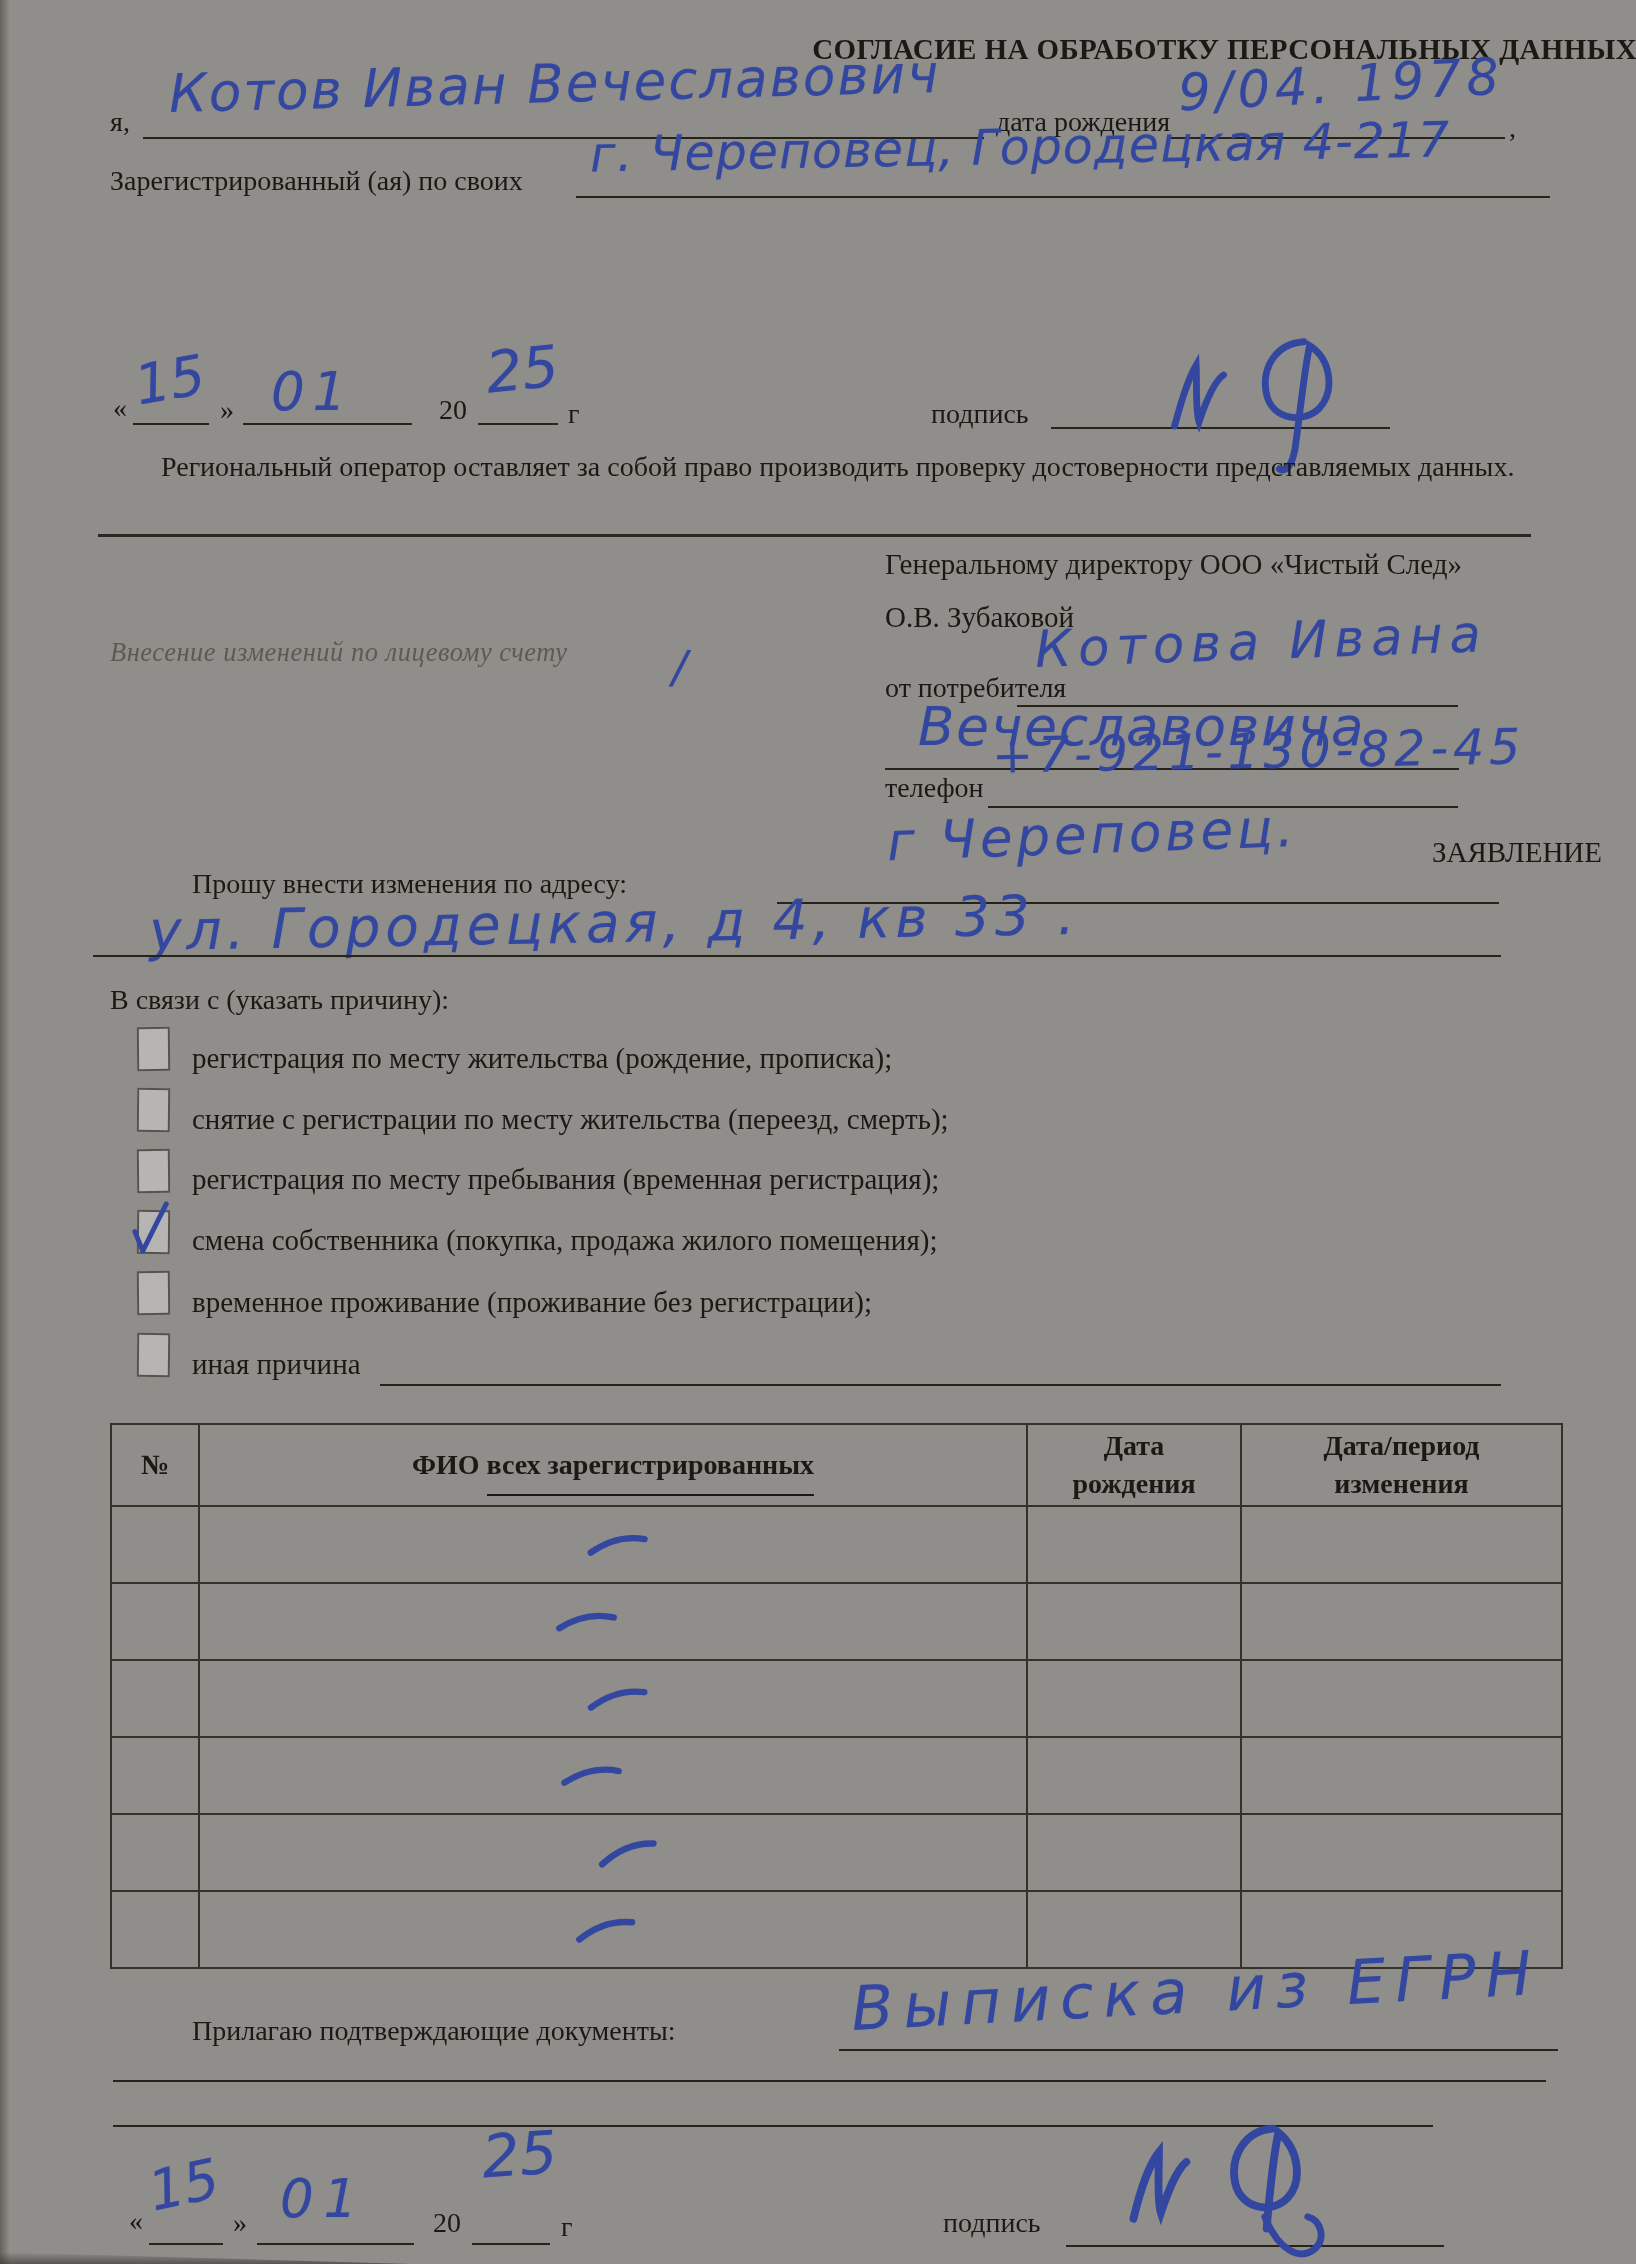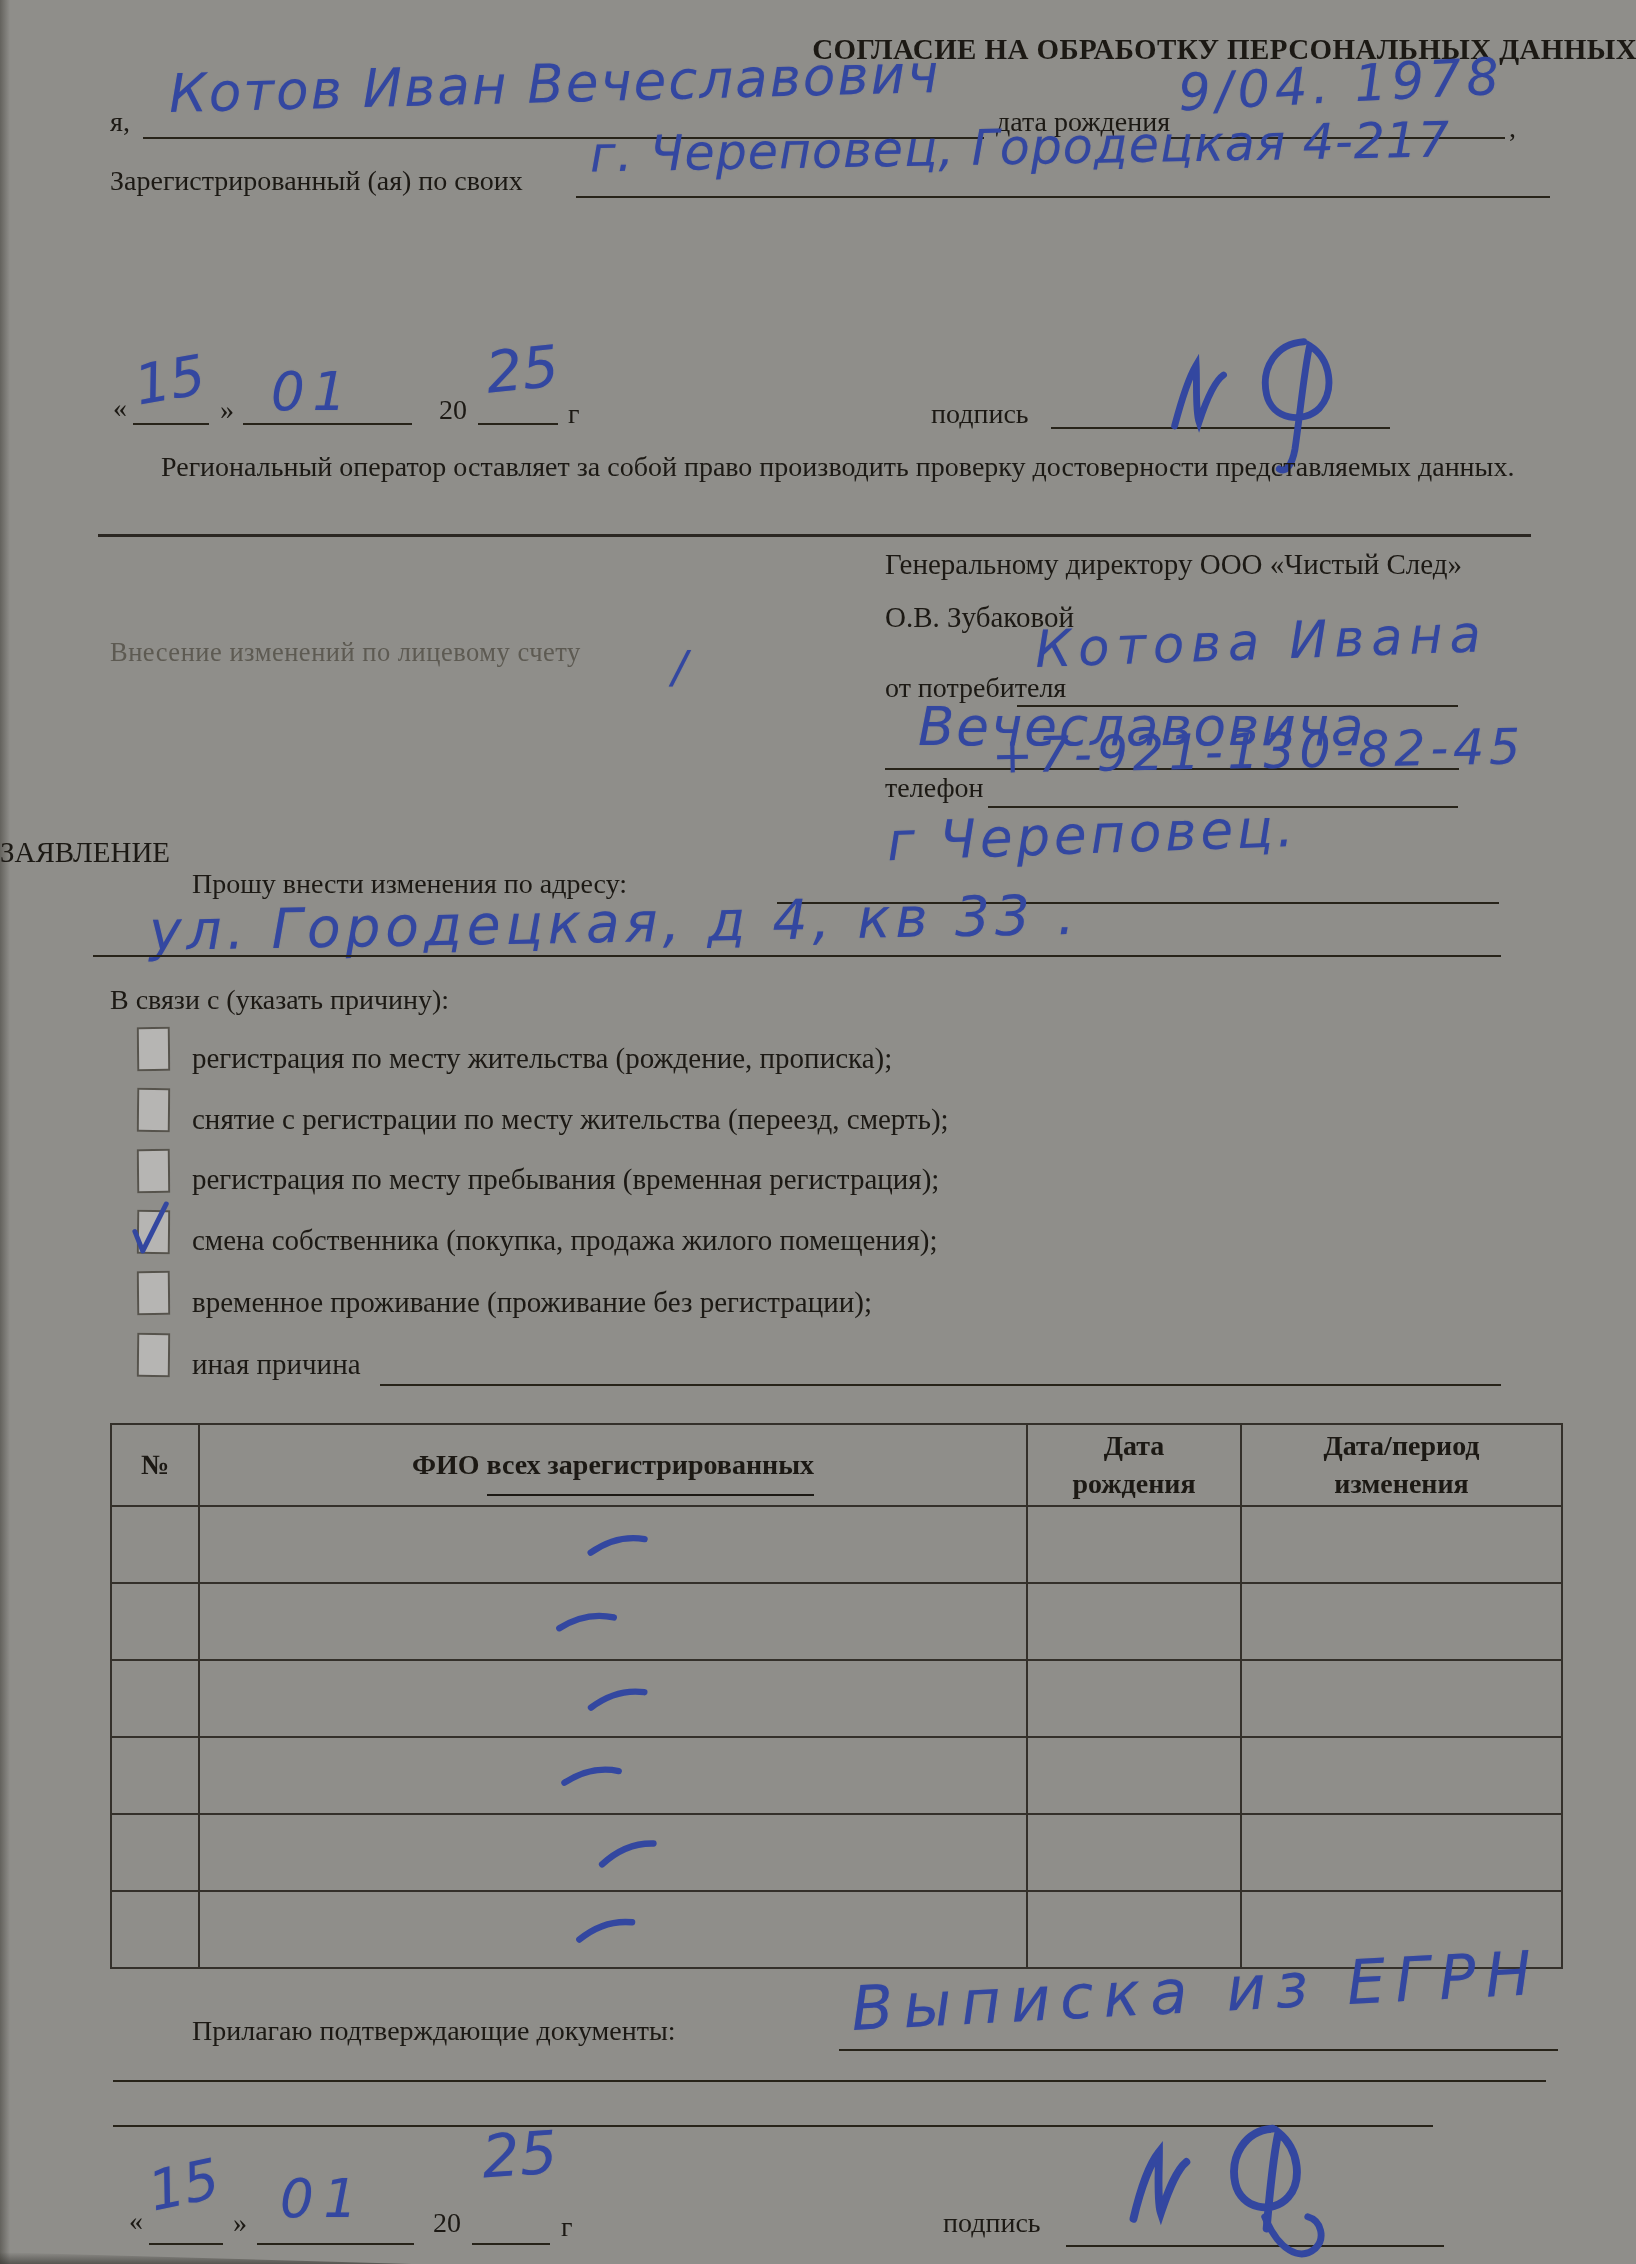--- a/index.html
+++ b/index.html
@@ -31,21 +31,21 @@
   table.reg td, table.reg th { border:2.9px solid #34302a; padding:0; vertical-align:middle; }
   table.reg th { font-size:28px; font-weight:bold; text-align:center; line-height:1.35; }
   table.reg td { height:77px; position:relative; }
   .fio-underline { border-bottom:2.9px solid #1c1914; padding-bottom:14px; }
   .sig svg, .dash svg, .check svg { display:block; }
   .edge-left { left:0; top:0; bottom:0; width:9.8px;
     background:linear-gradient(90deg, rgba(64,62,56,.55), rgba(64,62,56,0)); }
   .edge-bottom { left:0; bottom:0; width:412px; height:11.8px;
     background:linear-gradient(0deg, rgba(50,48,44,.6), rgba(50,48,44,0));
     clip-path:polygon(0 0, 100% 100%, 0 100%); }
-  .sidenote { color:#5d5a52; font-size:26.5px; letter-spacing:0.5px; white-space:nowrap; }
+  .sidenote { font-style:italic; color:#5d5a52; font-size:26.5px; letter-spacing:0.5px; white-space:nowrap; }
 </style>
 </head>
 <body>
 
 <div class="page">
 
   <div class="abs edge-left"></div>
   <div class="abs edge-bottom"></div>
 
   <div class="abs title" style="top:33px">СОГЛАСИЕ НА ОБРАБОТКУ ПЕРСОНАЛЬНЫХ ДАННЫХ</div>
@@ -98,21 +98,21 @@
   <span class="abs print" style="left:885px;top:672px">от потребителя</span>
   <div class="ul" style="left:1017px;top:705px;width:441px"></div>
   <span class="abs hw" style="left:1035px;top:616px;font-size:51px;letter-spacing:6.9px;transform:rotate(-2deg)">Котова  Ивана</span>
   <span class="abs hw" style="left:918px;top:700px;font-size:53px;letter-spacing:2px">Вечеславовича</span>
   <div class="ul" style="left:885px;top:768px;width:574px"></div>
 
   <span class="abs print" style="left:885px;top:772px">телефон</span>
   <div class="ul" style="left:988px;top:806px;width:470px"></div>
   <span class="abs hw" style="left:992px;top:727px;font-size:49px;letter-spacing:4.9px;transform:rotate(-1deg)">+7-921-130-82-45</span>
 
-  <div class="abs print" style="left:0;right:35px;top:836px;text-align:left;font-size:29px">ЗАЯВЛЕНИЕ</div>
+  <div class="abs print" style="left:0;right:35px;top:836px;text-align:right;font-size:29px">ЗАЯВЛЕНИЕ</div>
 
   <span class="abs print" style="left:192px;top:868px">Прошу внести изменения по адресу:</span>
   <div class="ul" style="left:777px;top:902px;width:722px"></div>
   <span class="abs hw" style="left:887px;top:808px;font-size:53px;letter-spacing:3.9px;transform:rotate(-2deg)">г Череповец.</span>
 
   <span class="abs hw" style="left:149px;top:896px;font-size:55px;letter-spacing:4.9px;transform:rotate(-1deg)">ул. Городецкая, д 4, кв 33 .</span>
   <div class="ul" style="left:93px;top:955px;width:1408px"></div>
 
   <span class="abs print" style="left:110px;top:984px">В связи с (указать причину):</span>
 

